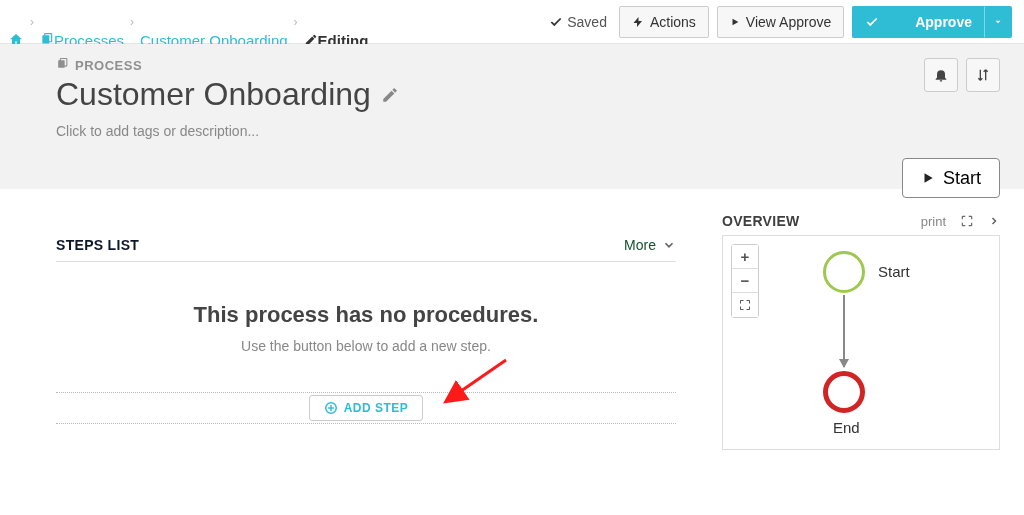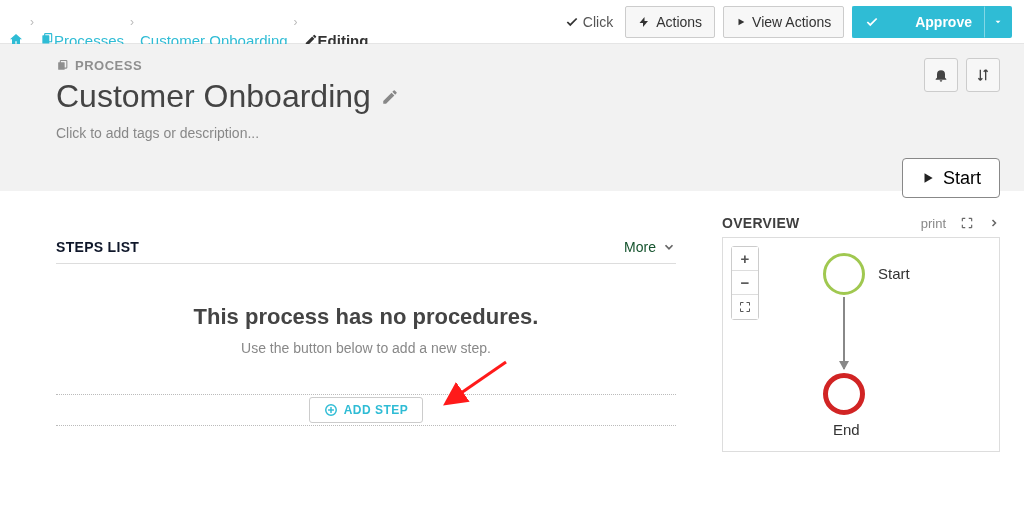--- a/index.html
+++ b/index.html
@@ -95,21 +95,21 @@
   background: #f2f2f2;
   padding: 14px 24px 50px 56px;
   position: relative;
 }
 .page-header .section-label {
   color: #8f8f8f;
   font-weight: 700;
   letter-spacing: .5px;
   font-size: 13px;
   display: inline-flex;
-  align-items: flex-end;
+  align-items: flex-start;
   gap: 6px;
 }
 .page-header h1 {
   font-size: 32px;
   font-weight: 400;
   color: #444;
   margin-top: 2px;
   display: flex;
   align-items: center;
   gap: 10px;
@@ -341,33 +341,33 @@
         </svg>
       <span>Editing</span>
     </span>
   </div>
 
   <div class="bar-right">
     <span class="saved">
       <svg width="14" height="14" viewBox="0 0 24 24" fill="none" stroke="#333" stroke-width="3">
           <polyline points="4 12 9 17 20 6"></polyline>
         </svg>
-      <span>Click</span>
+      <span>Saved</span>
     </span>
     <button class="btn">
       <svg width="12" height="14" viewBox="0 0 24 24" fill="#333">
           <path d="M13 2L3 14h7v8l10-12h-7z"></path>
         </svg>
       <span>Actions</span>
     </button>
     <button class="btn">
       <svg width="10" height="12" viewBox="0 0 24 24" fill="#333">
           <path d="M6 4l14 8-14 8z"></path>
         </svg>
-      <span>View Actions</span>
+      <span>View Approve</span>
     </button>
     <div class="btn-split">
       <button class="btn primary main">
         <svg width="14" height="14" viewBox="0 0 24 24" fill="none" stroke="#fff" stroke-width="3">
             <polyline points="4 12 9 17 20 6"></polyline>
           </svg>
         <span>Approve</span>
       </button>
       <button class="btn primary caret">
         <svg width="10" height="10" viewBox="0 0 24 24" fill="#fff">

